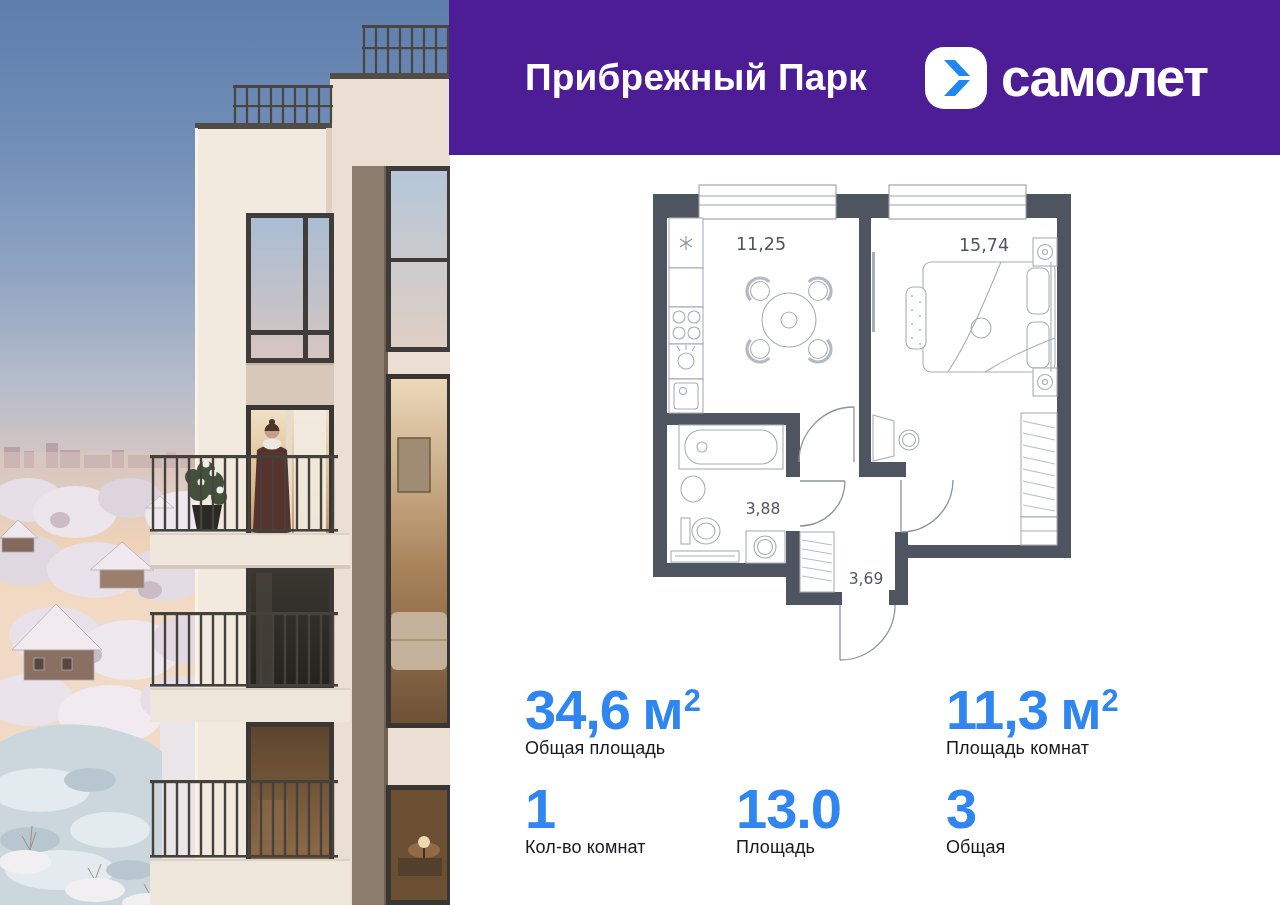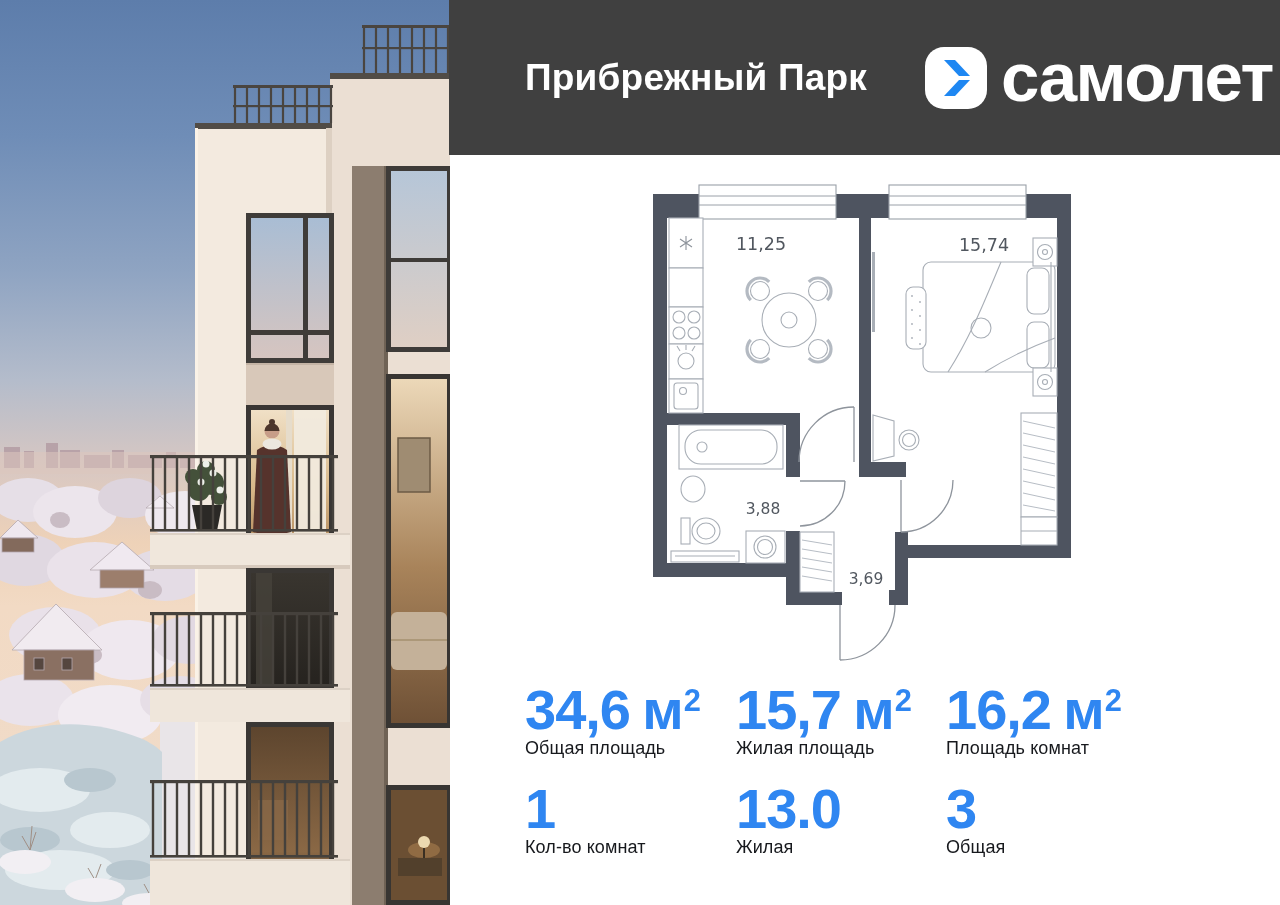--- a/index.html
+++ b/index.html
@@ -2,26 +2,26 @@
 <html><head>
 <meta charset="utf-8">
 <style>
   html,body{margin:0;padding:0;}
   body{width:1280px;height:905px;position:relative;background:#ffffff;overflow:hidden;
        font-family:"Liberation Sans", sans-serif;}
   
   .photo{position:absolute;left:0;top:0;width:450px;height:905px;overflow:hidden;}
   .photo svg{display:block;}
   
-  .header{position:absolute;left:449px;top:0;width:831px;height:155px;background:#404040;}
+  .header{position:absolute;left:449px;top:0;width:831px;height:155px;background:#4c1d95;}
   .header-title{position:absolute;left:76px;top:0;height:155px;display:flex;align-items:center;
        color:#ffffff;font-size:37px;font-weight:600;letter-spacing:0.2px;white-space:nowrap;}
   .logo{position:absolute;left:476px;top:0;height:155px;display:flex;align-items:center;gap:14px;}
   .logo-icon{width:62px;height:62px;}
-  .logo-text{color:#ffffff;font-size:69px;font-weight:700;letter-spacing:-1.5px;line-height:1;}
+  .logo-text{color:#ffffff;font-size:53px;font-weight:700;letter-spacing:-1.5px;line-height:1;}
   
   .plan{position:absolute;left:648px;top:183px;width:432px;height:492px;}
   .rl{font-family:"DejaVu Sans", sans-serif;fill:#51575f;}
   .rl-big{font-size:17.5px;}
   .rl-sm{font-size:15.5px;}
   
   .stats{position:absolute;left:525px;top:670px;width:620px;height:230px;}
   .cell{position:absolute;width:205px;}
   .num{font-size:56px;font-weight:700;color:#2f86f1;line-height:42px;letter-spacing:-1px;white-space:nowrap;}
   .num sup{font-size:55%;position:relative;top:2px;left:1px;}
@@ -392,33 +392,29 @@
   <text class="rl rl-sm" x="770" y="514" text-anchor="middle">3,88</text>
   <text class="rl rl-sm" x="873" y="584" text-anchor="middle">3,69</text>
 </svg>
 </div>
 
 <div class="stats">
   <div class="cell c1 r1">
     <div class="num"><span>34,6</span><span class="mu"> <span>м</span><sup>2</sup></span></div>
     <div class="lbl">Общая площадь</div>
   </div>
-  <div class="cell c2 r1">
-    <div class="num"><span>15,7</span><span class="mu"> <span>м</span><sup>2</sup></span></div>
-    <div class="lbl">Жилая площадь</div>
-  </div>
   <div class="cell c3 r1">
-    <div class="num"><span>16,2</span><span class="mu"> <span>м</span><sup>2</sup></span></div>
+    <div class="num"><span>11,3</span><span class="mu"> <span>м</span><sup>2</sup></span></div>
     <div class="lbl">Площадь комнат</div>
   </div>
   <div class="cell c1 r2">
     <div class="num">1</div>
     <div class="lbl">Кол-во комнат</div>
   </div>
   <div class="cell c2 r2">
     <div class="num">13.0</div>
-    <div class="lbl">Жилая</div>
+    <div class="lbl">Площадь</div>
   </div>
   <div class="cell c3 r2">
     <div class="num">3</div>
     <div class="lbl">Общая</div>
   </div>
 </div>
 
 </body></html>

